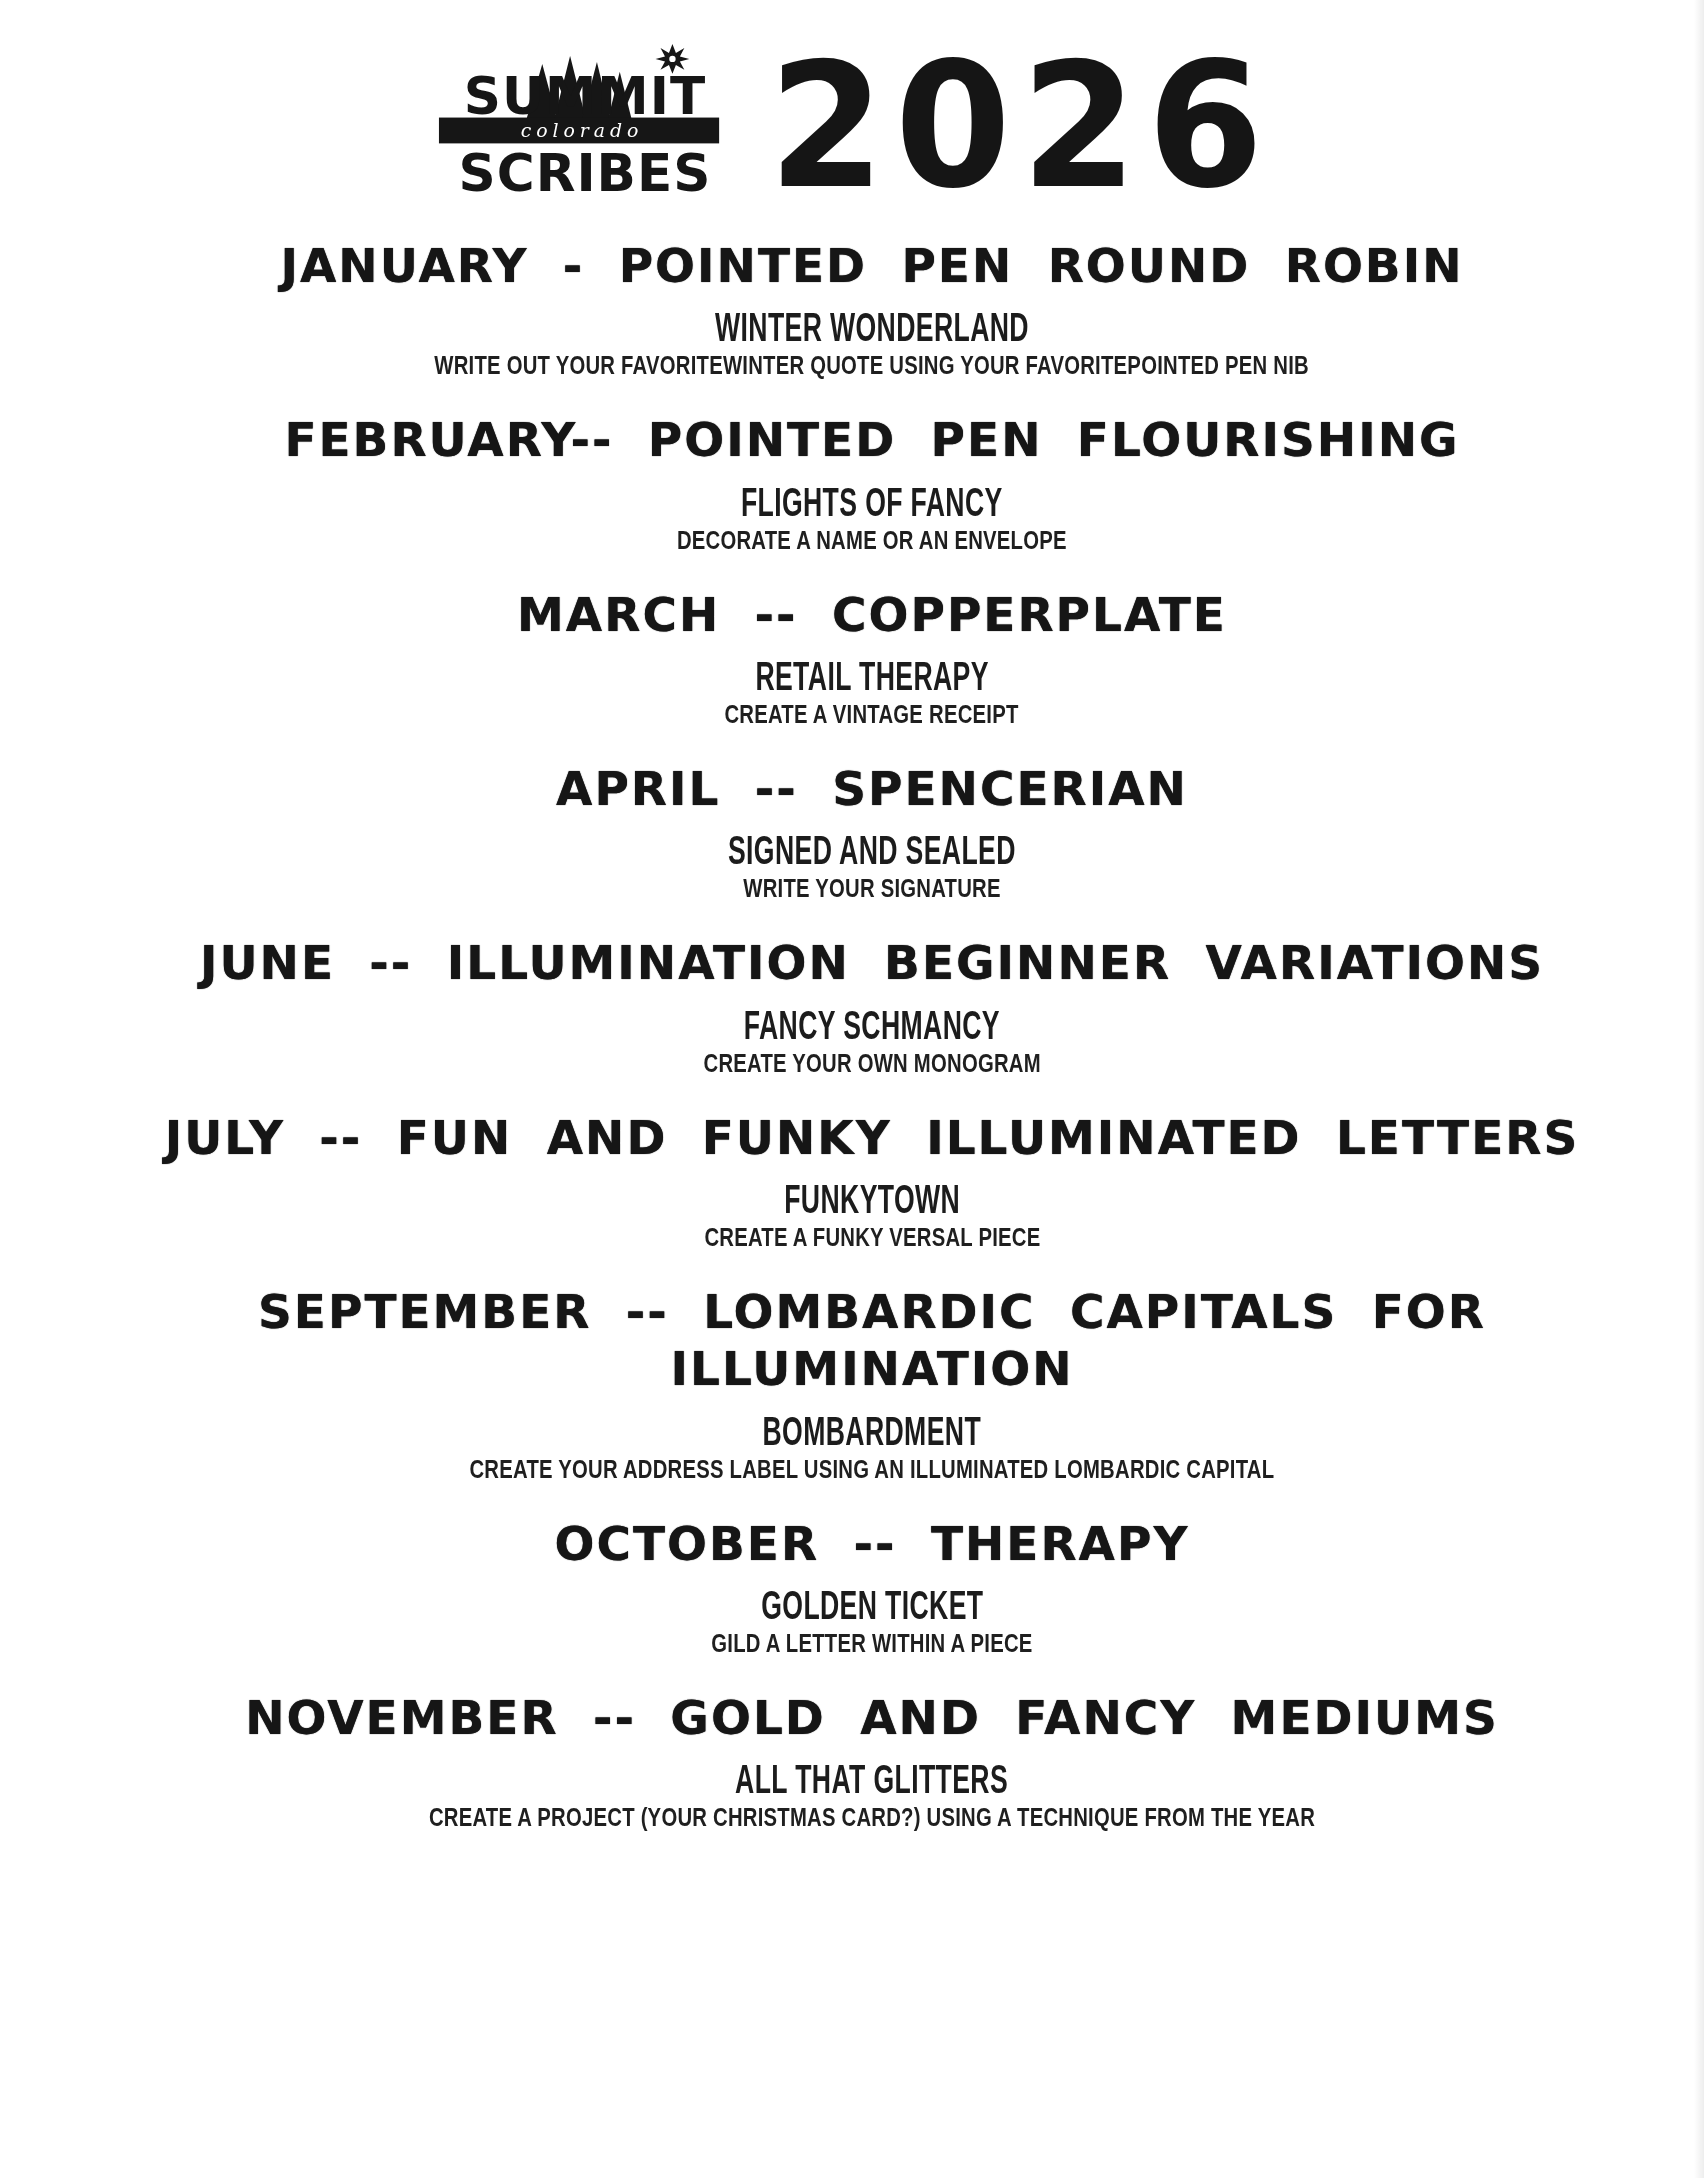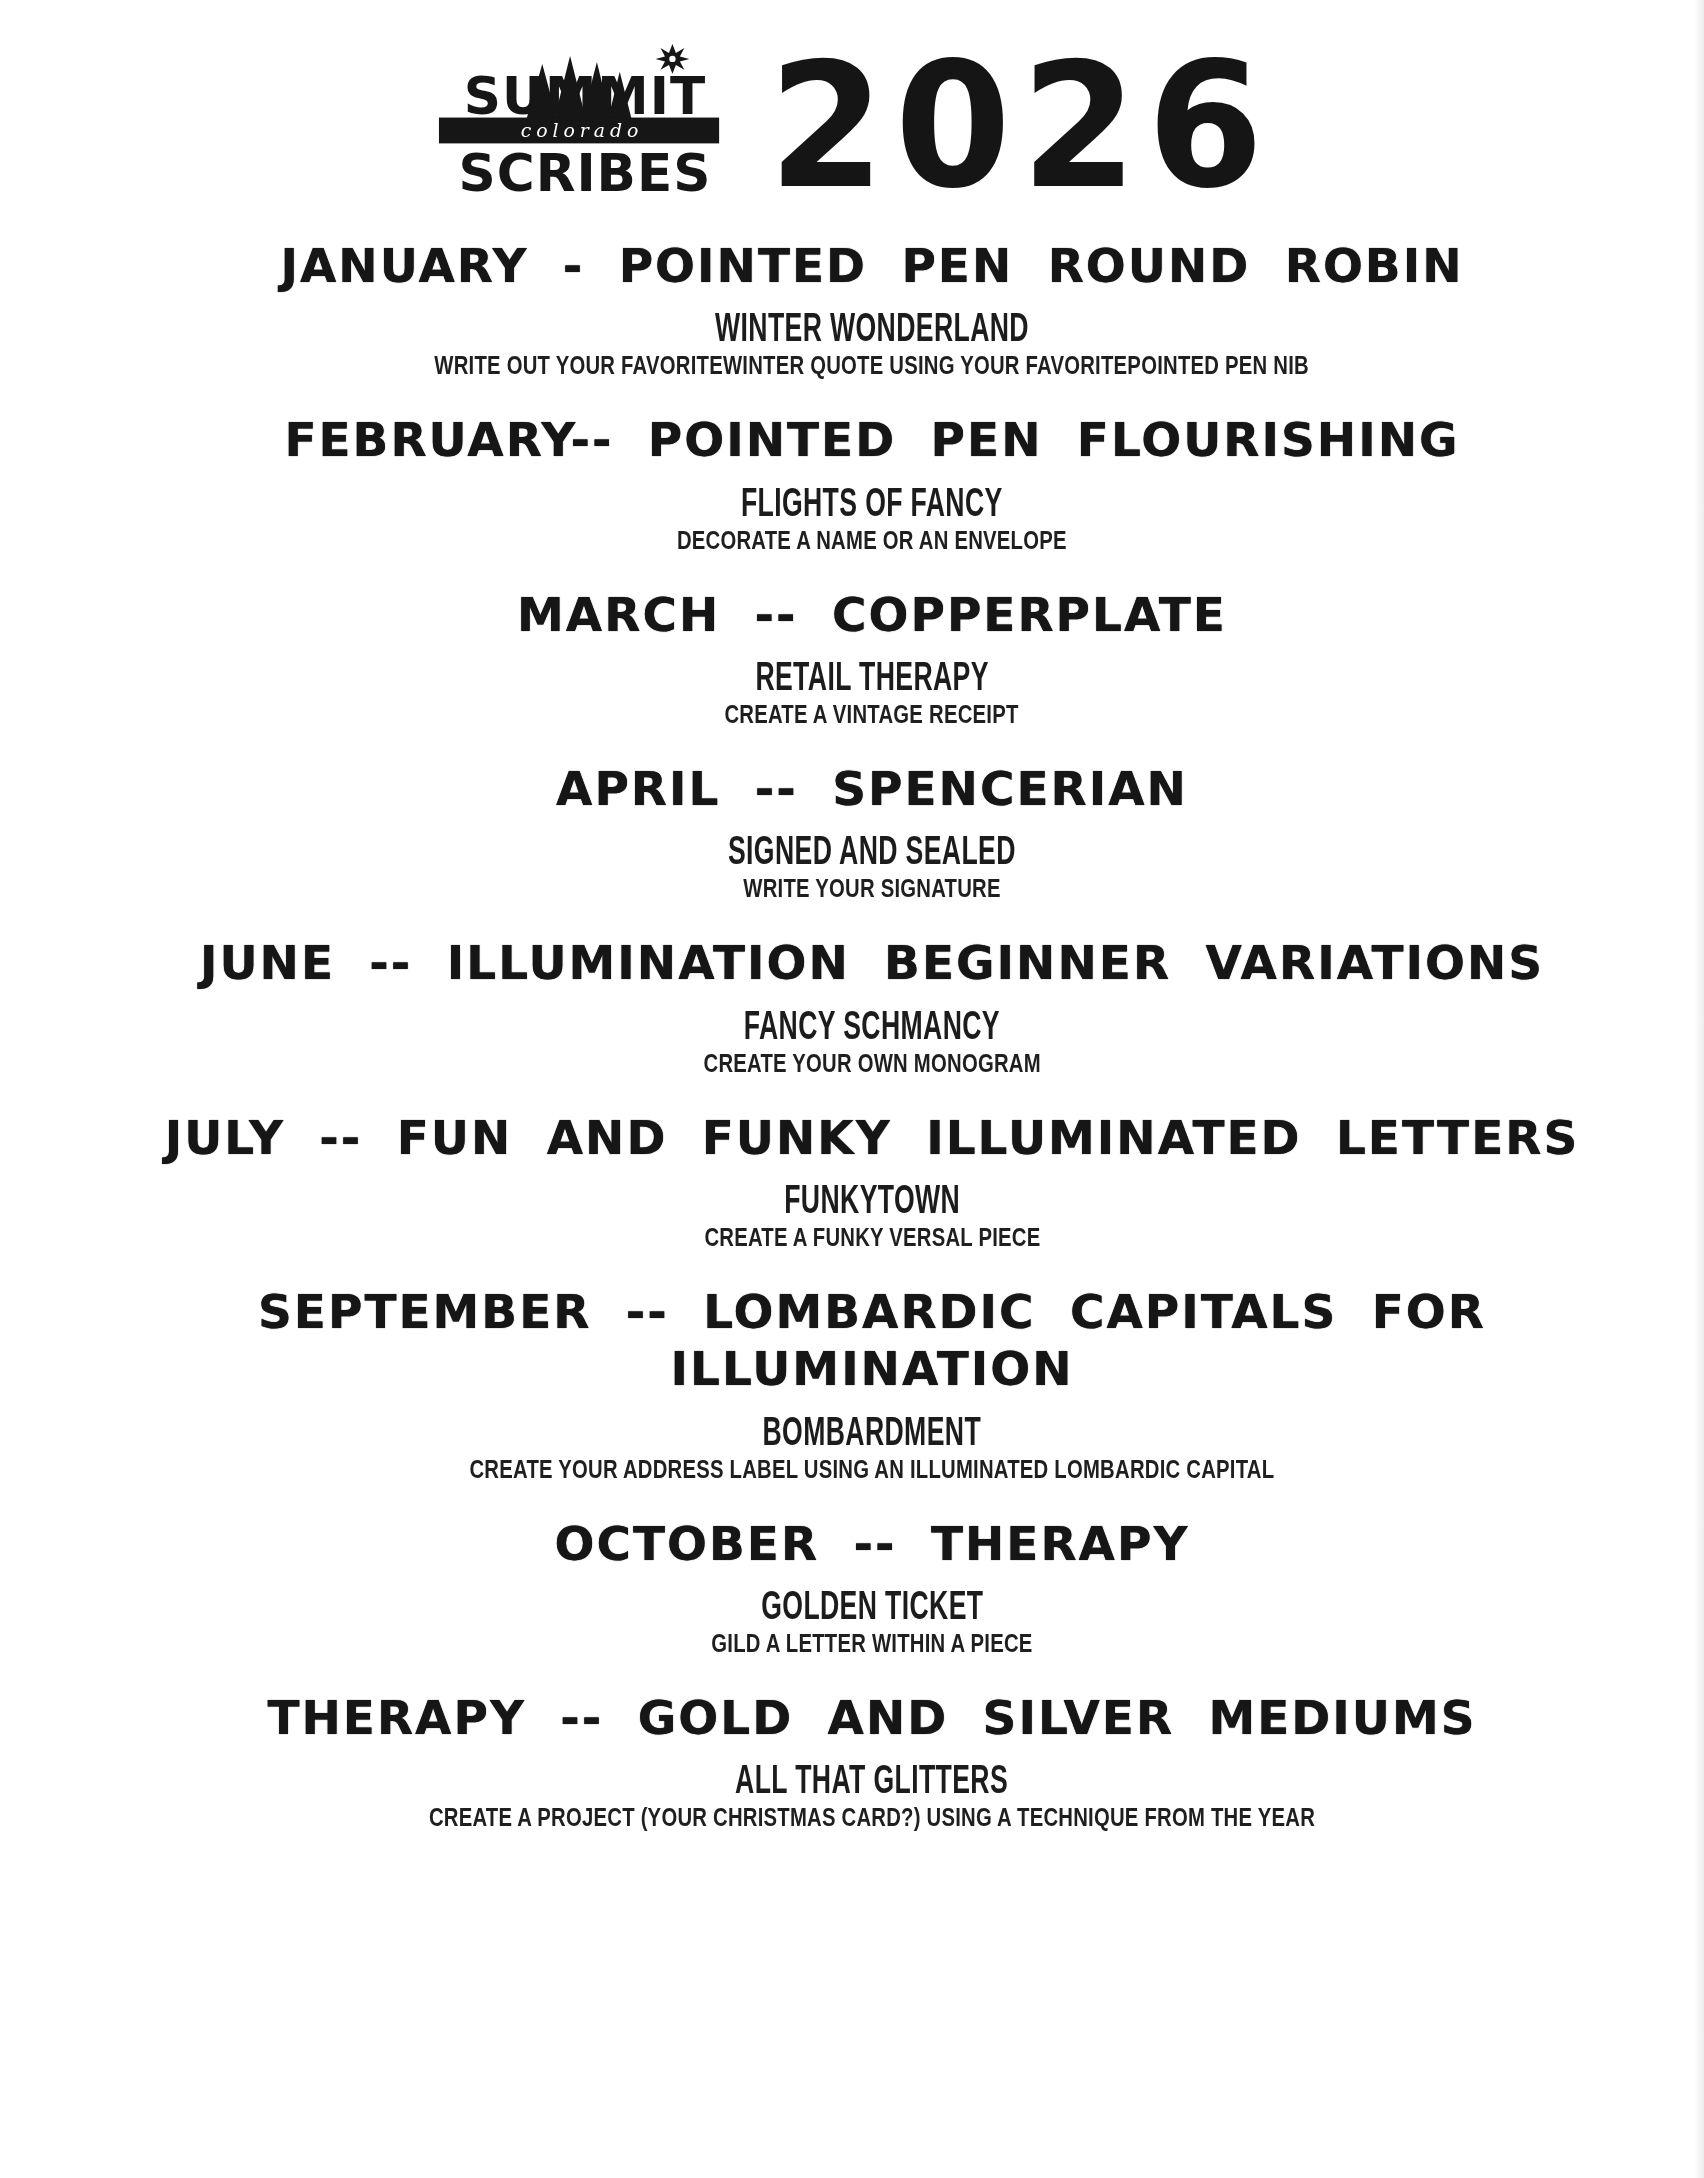--- a/index.html
+++ b/index.html
@@ -163,20 +163,20 @@
       <div class="desc"><span>CREATE YOUR ADDRESS LABEL USING AN ILLUMINATED LOMBARDIC CAPITAL</span></div>
     </section>
 
     <section class="month">
       <h2 class="heading">OCTOBER -- THERAPY</h2>
       <div class="subtitle"><span>GOLDEN TICKET</span></div>
       <div class="desc"><span>GILD A LETTER WITHIN A PIECE</span></div>
     </section>
 
     <section class="month">
-      <h2 class="heading">THERAPY -- GOLD AND SILVER MEDIUMS</h2>
+      <h2 class="heading">NOVEMBER -- GOLD AND FANCY MEDIUMS</h2>
       <div class="subtitle"><span>ALL THAT GLITTERS</span></div>
       <div class="desc"><span>CREATE A PROJECT (YOUR CHRISTMAS CARD?) USING A TECHNIQUE FROM THE YEAR</span></div>
     </section>
 
   </div>
 </div>
 
 
 </body></html>

